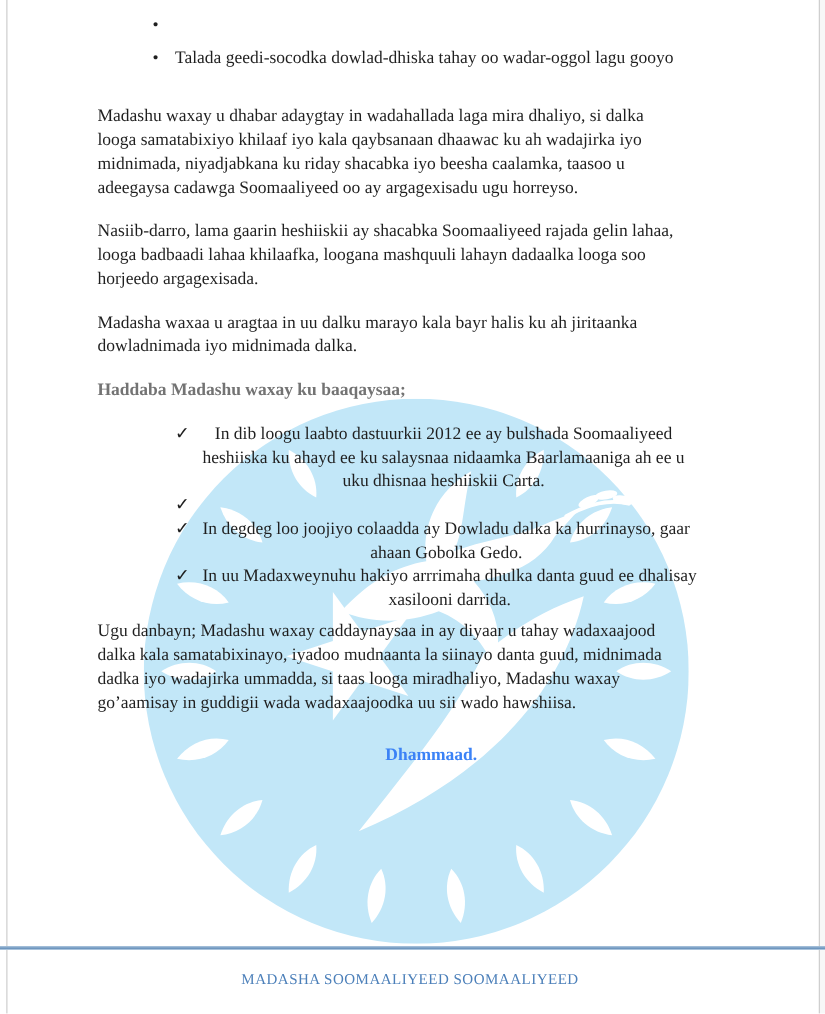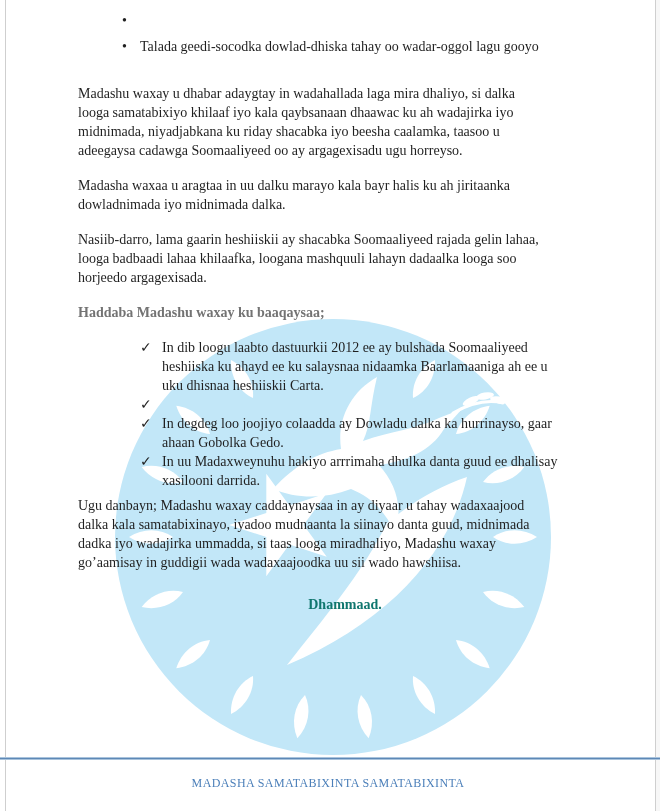--- a/index.html
+++ b/index.html
@@ -28,22 +28,22 @@
 
   .content{position:absolute;left:78px;top:8px;width:534px;z-index:1;font-size:14px;line-height:19px;}
   .bullets{list-style:none;margin:0 0 24px 44px;}
   .bullets li{display:flex;line-height:26px;}
   .bullets .dot{width:18px;flex:0 0 18px;}
   .para{white-space:pre-line;margin:0 0 16px 0;}
   .heading-bold{font-weight:bold;color:#737373;margin:0 0 16px 0;}
   .checklist{list-style:none;margin:0 0 6px 62px;}
   .checklist li{display:flex;}
   .checklist .check{width:22px;flex:0 0 22px;}
-  .checklist .item-text{white-space:pre-line;}
-  .closing{font-weight:bold;color:#0f766e;text-align:center;margin-top:23px;}
+  .checklist .item-text{white-space:pre-line;text-align:center;}
+  .closing{font-weight:bold;color:#3b82f6;text-align:center;margin-top:23px;}
 
   .footer-rule{
     position:absolute;left:0;right:0;top:757px;height:3px;z-index:2;
     background:var(--rule-blue);
     border-top:1px solid var(--rule-blue-light);
     border-bottom:1px solid var(--rule-blue-light);
   }
   .footer-text{
     position:absolute;left:0;right:4px;top:776px;z-index:2;
     text-align:center;font-size:12px;letter-spacing:0.4px;
@@ -111,25 +111,25 @@
       <li>
         <span class="dot">•</span>
         <span>Talada geedi-socodka dowlad-dhiska tahay oo wadar-oggol lagu gooyo</span>
       </li>
     </ul>
 
     <p class="para">Madashu waxay u dhabar adaygtay in wadahallada laga mira dhaliyo, si dalka
 looga samatabixiyo khilaaf iyo kala qaybsanaan dhaawac ku ah wadajirka iyo
 midnimada, niyadjabkana ku riday shacabka iyo beesha caalamka, taasoo u
 adeegaysa cadawga Soomaaliyeed oo ay argagexisadu ugu horreyso.</p>
-    <p class="para">Madasha waxaa u aragtaa in uu dalku marayo kala bayr halis ku ah jiritaanka
-dowladnimada iyo midnimada dalka.</p>
     <p class="para">Nasiib-darro, lama gaarin heshiiskii ay shacabka Soomaaliyeed rajada gelin lahaa,
 looga badbaadi lahaa khilaafka, loogana mashquuli lahayn dadaalka looga soo
 horjeedo argagexisada.</p>
+    <p class="para">Madasha waxaa u aragtaa in uu dalku marayo kala bayr halis ku ah jiritaanka
+dowladnimada iyo midnimada dalka.</p>
 
     <p class="heading-bold">Haddaba Madashu waxay ku baaqaysaa;</p>
 
     <ul class="checklist">
       <li>
         <span class="check">✓</span>
         <span class="item-text">In dib loogu laabto dastuurkii 2012 ee ay bulshada Soomaaliyeed
 heshiiska ku ahayd ee ku salaysnaa nidaamka Baarlamaaniga ah ee u
 uku dhisnaa heshiiskii Carta.</span>
       </li>
@@ -150,15 +150,15 @@
 
     <p class="para">Ugu danbayn; Madashu waxay caddaynaysaa in ay diyaar u tahay wadaxaajood
 dalka kala samatabixinayo, iyadoo mudnaanta la siinayo danta guud, midnimada
 dadka iyo wadajirka ummadda, si taas looga miradhaliyo, Madashu waxay
 go’aamisay in guddigii wada wadaxaajoodka uu sii wado hawshiisa.</p>
 
     <p class="closing">Dhammaad.</p>
   </div>
 
   <div class="footer-rule"></div>
-  <div class="footer-text">MADASHA SAMATABIXINTA SAMATABIXINTA</div>
+  <div class="footer-text">MADASHA SOOMAALIYEED SOOMAALIYEED</div>
 
 </div>
 
 </body></html>

